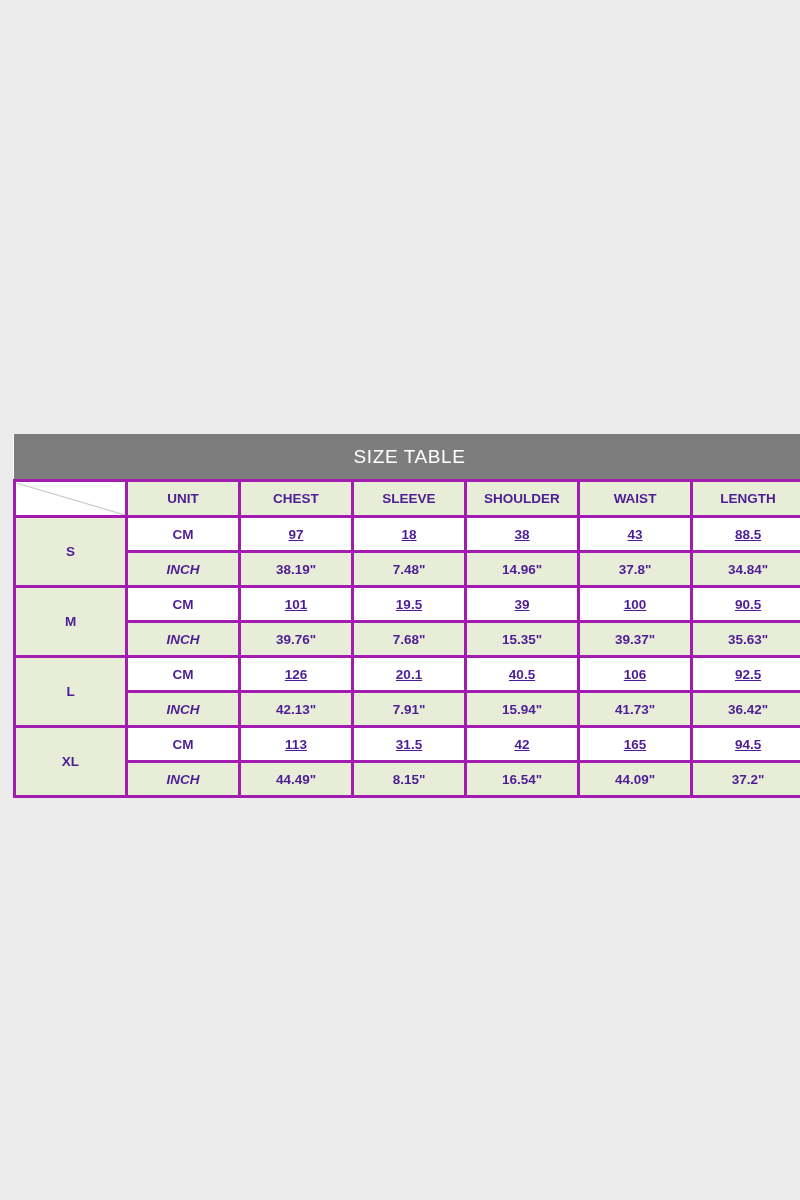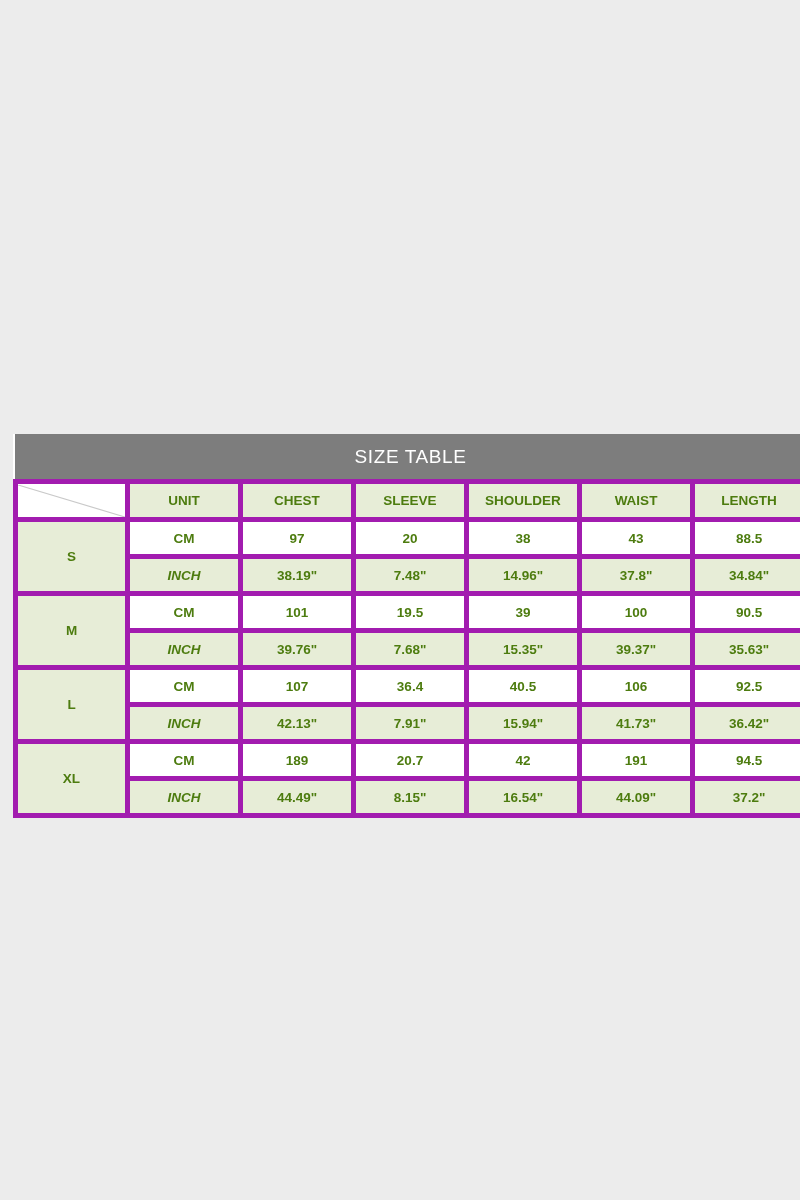--- a/index.html
+++ b/index.html
@@ -24,26 +24,26 @@
   }
 
   table.size-table {
     width: 792px;
     border-collapse: collapse;
     table-layout: fixed;
     background: #ffffff;
   }
 
   table.size-table td {
-    border: 5px solid #a21caf;
+    border: 3px solid #a21caf;
     text-align: center;
     vertical-align: middle;
     font-size: 13.5px;
     font-weight: bold;
-    color: #4d7c0f;
+    color: #4c1d95;
     padding: 0;
     height: 32px;
   }
 
   .title-cell {
     background: #7d7d7d;
     color: #ffffff !important;
     font-size: 19px !important;
     font-weight: normal !important;
     letter-spacing: 0.6px;
@@ -74,20 +74,21 @@
     background: #e7edd7;
     font-size: 13.5px;
   }
 
   .unit-cell {
     background: #ffffff;
   }
 
   .val-cell-cm {
     background: #ffffff;
+    text-decoration: underline;
   }
   .val-cell-inch {
     background: #e7edd7;
   }
   .unit-cell-inch {
     background: #e7edd7;
     font-style: italic;
   }
 
   
@@ -126,21 +127,21 @@
         <td class="head-cell">SLEEVE</td>
         <td class="head-cell">SHOULDER</td>
         <td class="head-cell">WAIST</td>
         <td class="head-cell">LENGTH</td>
       </tr>
 
       <tr>
         <td class="size-cell" rowspan="2">S</td>
         <td class="unit-cell">CM</td>
         <td class="val-cell-cm">97</td>
-        <td class="val-cell-cm">20</td>
+        <td class="val-cell-cm">18</td>
         <td class="val-cell-cm">38</td>
         <td class="val-cell-cm">43</td>
         <td class="val-cell-cm">88.5</td>
       </tr>
 
       <tr>
         <td class="unit-cell-inch">INCH</td>
         <td class="val-cell-inch">38.19"</td>
         <td class="val-cell-inch">7.48"</td>
         <td class="val-cell-inch">14.96"</td>
@@ -163,43 +164,43 @@
         <td class="val-cell-inch">39.76"</td>
         <td class="val-cell-inch">7.68"</td>
         <td class="val-cell-inch">15.35"</td>
         <td class="val-cell-inch">39.37"</td>
         <td class="val-cell-inch">35.63"</td>
       </tr>
 
       <tr>
         <td class="size-cell" rowspan="2">L</td>
         <td class="unit-cell">CM</td>
-        <td class="val-cell-cm">107</td>
-        <td class="val-cell-cm">36.4</td>
+        <td class="val-cell-cm">126</td>
+        <td class="val-cell-cm">20.1</td>
         <td class="val-cell-cm">40.5</td>
         <td class="val-cell-cm">106</td>
         <td class="val-cell-cm">92.5</td>
       </tr>
 
       <tr>
         <td class="unit-cell-inch">INCH</td>
         <td class="val-cell-inch">42.13"</td>
         <td class="val-cell-inch">7.91"</td>
         <td class="val-cell-inch">15.94"</td>
         <td class="val-cell-inch">41.73"</td>
         <td class="val-cell-inch">36.42"</td>
       </tr>
 
       <tr>
         <td class="size-cell" rowspan="2">XL</td>
         <td class="unit-cell">CM</td>
-        <td class="val-cell-cm">189</td>
-        <td class="val-cell-cm">20.7</td>
+        <td class="val-cell-cm">113</td>
+        <td class="val-cell-cm">31.5</td>
         <td class="val-cell-cm">42</td>
-        <td class="val-cell-cm">191</td>
+        <td class="val-cell-cm">165</td>
         <td class="val-cell-cm">94.5</td>
       </tr>
 
       <tr>
         <td class="unit-cell-inch">INCH</td>
         <td class="val-cell-inch">44.49"</td>
         <td class="val-cell-inch">8.15"</td>
         <td class="val-cell-inch">16.54"</td>
         <td class="val-cell-inch">44.09"</td>
         <td class="val-cell-inch">37.2"</td>

